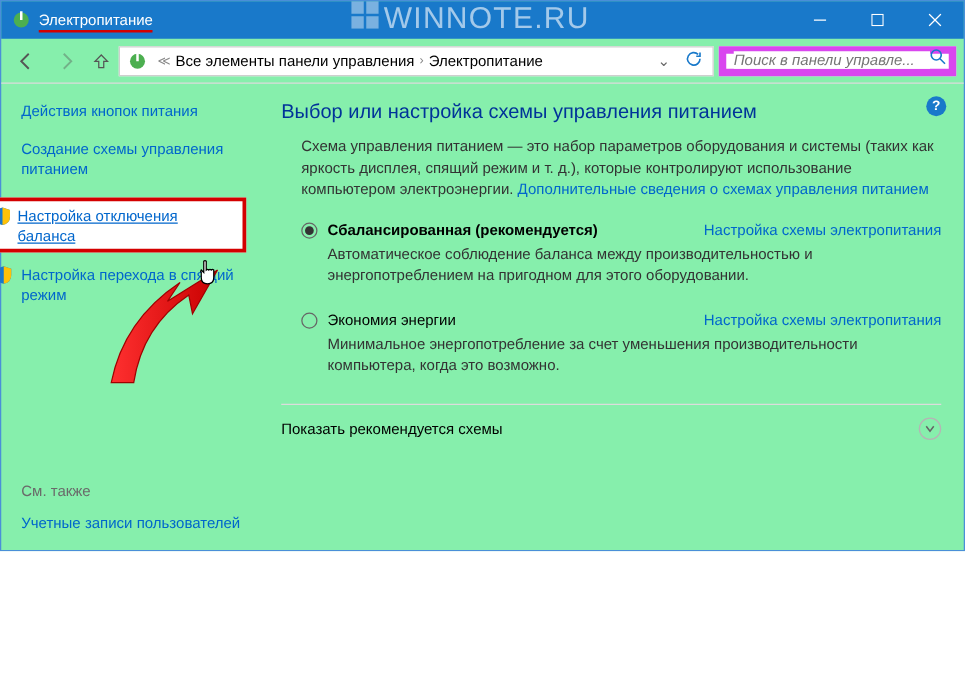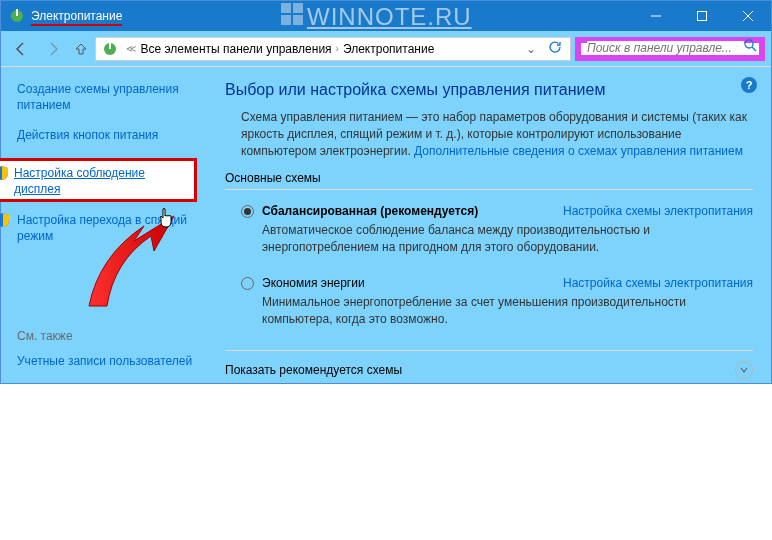--- a/index.html
+++ b/index.html
@@ -1,24 +1,24 @@
 <!DOCTYPE html>
 <html><head>
   <meta charset="utf-8">
   <style>
     * { box-sizing: border-box; margin: 0; padding: 0; }
     body { font-family: 'Segoe UI', Tahoma, sans-serif; font-size: 12px; background: #fff; }
-    .window { width: 772px; height: 384px; border: 1px solid #4a8fd8; position: relative; background: #7dd3fc; }
+    .window { width: 772px; height: 441px; border: 1px solid #4a8fd8; position: relative; background: #86efac; }
 
     
     .titlebar { height: 30px; background: #1979ca; display: flex; align-items: center; color: #fff; position: relative; }
     .titlebar-icon { width: 16px; height: 16px; margin-left: 8px; display: inline-flex; align-items: center; justify-content: center; }
     .titlebar-title { margin-left: 6px; font-size: 12px; position: relative; }
     .title-underline { position: absolute; bottom: -3px; left: 0; right: 0; height: 2px; background: #d40000; }
-    .watermark { position: absolute; left: 280px; top: 0; font-size: 24px; font-weight: 300; color: rgba(255,255,255,0.6); letter-spacing: 1px; display: flex; align-items: flex-end; height: 30px; text-decoration: underline; }
+    .watermark { position: absolute; left: 280px; top: 0; font-size: 24px; font-weight: 300; color: rgba(255,255,255,0.6); letter-spacing: 1px; display: flex; align-items: flex-start; height: 30px; }
     .watermark-logo { display: inline-block; margin-right: 4px; opacity: 0.7; }
     .window-controls { margin-left: auto; display: flex; height: 100%; }
     .window-control { width: 46px; display: flex; align-items: center; justify-content: center; color: #fff; cursor: pointer; }
 
     
     .addressbar { height: 36px; border-bottom: 1px solid #dcdcdc; display: flex; align-items: center; padding: 0 6px; gap: 4px; }
     .nav-btn { width: 28px; height: 28px; display: flex; align-items: center; justify-content: center; color: #555; cursor: pointer; border-radius: 2px; }
     .breadcrumb { flex: 1; height: 24px; border: 1px solid #cfcfcf; display: flex; align-items: center; padding: 0 2px; font-size: 12px; background: #fff; }
     .bc-icon { width: 16px; height: 16px; margin: 0 4px; display: inline-flex; align-items: center; justify-content: center; }
     .bc-sep { color: #888; margin: 0 4px; font-size: 10px; }
@@ -150,31 +150,31 @@
             <circle cx="5" cy="5" r="4" fill="none" stroke="#1979ca" stroke-width="1.3"></circle>
             <line x1="8" y1="8" x2="12" y2="12" stroke="#1979ca" stroke-width="1.3"></line>
           </svg>
       </span>
     </div>
   </div>
 
   <div class="body">
 
     <div class="sidebar">
+      <div class="link">Действия кнопок питания</div>
       <div class="link">Создание схемы управления питанием</div>
-      <div class="link">Действия кнопок питания</div>
 
       <div class="highlight-box">
         <span class="icon-slot">
           <svg width="16" height="16" viewBox="0 0 16 16">
               <path d="M8 1 L14 3 L14 8 Q14 14 8 15 Q2 14 2 8 L2 3 Z" fill="#1979ca"></path>
               <path d="M8 1 L14 3 L14 8 Q14 14 8 15 Z" fill="#ffc107"></path>
             </svg>
         </span>
-        <span class="link">Настройка соблюдение дисплея</span>
+        <span class="link">Настройка отключения баланса</span>
       </div>
 
       <div class="sidebar-item" style="margin-top:12px;">
         <span class="icon-slot" style="margin-left:-22px;">
           <svg width="16" height="16" viewBox="0 0 16 16">
               <path d="M8 1 L14 3 L14 8 Q14 14 8 15 Q2 14 2 8 L2 3 Z" fill="#1979ca"></path>
               <path d="M8 1 L14 3 L14 8 Q14 14 8 15 Z" fill="#ffc107"></path>
             </svg>
         </span>
         <span class="link" style="margin-bottom:0;">Настройка перехода в спящий режим</span>
@@ -187,21 +187,20 @@
     </div>
 
     <div class="content">
       <span class="help-icon">?</span>
 
       <h1>Выбор или настройка схемы управления питанием</h1>
       <p class="desc">
         <span>Схема управления питанием — это набор параметров оборудования и системы (таких как яркость дисплея, спящий режим и т. д.), которые контролируют использование компьютером электроэнергии. </span><a>Дополнительные сведения о схемах управления питанием</a>
       </p>
 
-      <div class="section-header">Основные схемы</div>
 
       <div class="plan">
         <div class="plan-row">
           <span class="radio checked"></span>
           <span class="plan-name">Сбалансированная (рекомендуется)</span>
           <span class="plan-link">Настройка схемы электропитания</span>
         </div>
         <div class="plan-desc">Автоматическое соблюдение баланса между производительностью и энергопотреблением на пригодном для этого оборудовании.</div>
       </div>
 

